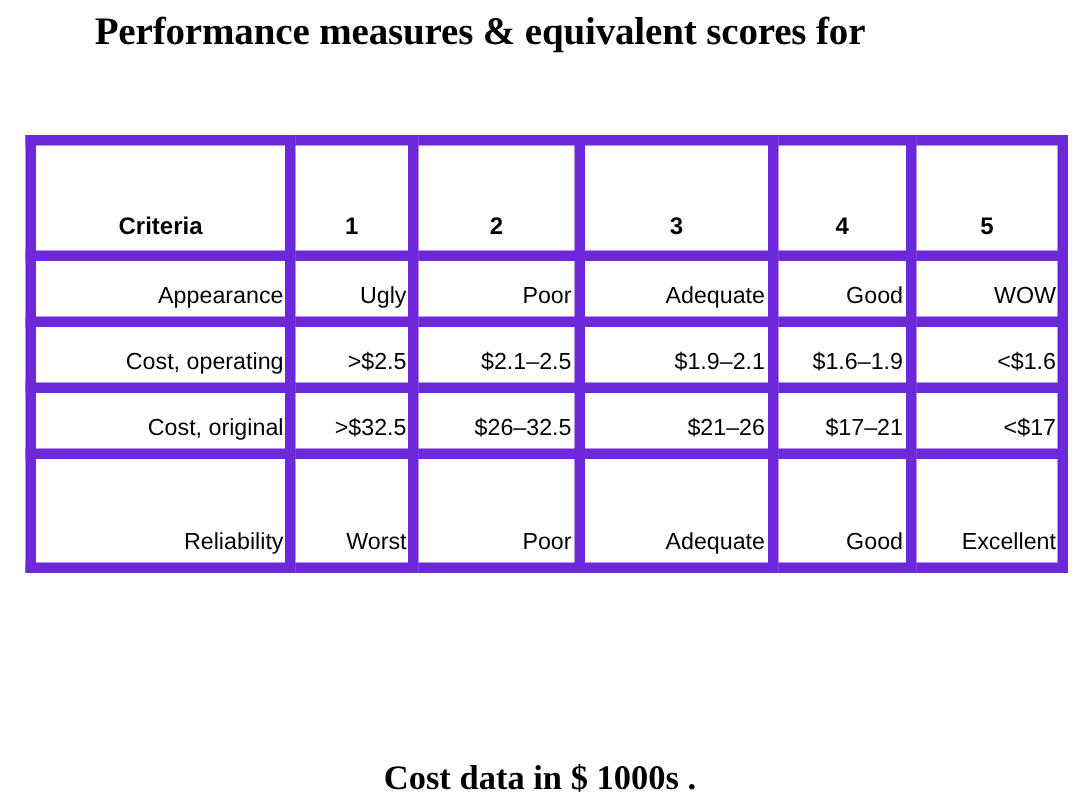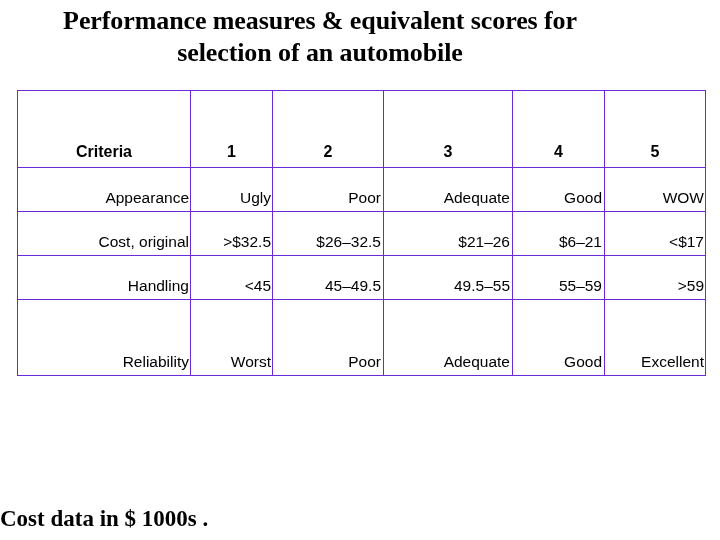--- a/index.html
+++ b/index.html
@@ -39,21 +39,21 @@
     top: 90px;
     width: 688px;
     border-collapse: collapse;
     table-layout: fixed;
     font-family: "Liberation Sans", sans-serif;
     font-size: 15.5px;
     color: #000000;
   }
   #criteria-table td,
   #criteria-table th {
-    border: 1px solid #6d28d9;
+    border: 7px solid #6d28d9;
     padding: 0 2px 4px 2px;
     vertical-align: bottom;
     font-weight: normal;
     overflow: hidden;
     white-space: nowrap;
   }
 
   
   col.c0 { width: 173px; }
   col.c1 { width: 82px; }
@@ -88,33 +88,33 @@
     padding-left: 1px;
     padding-right: 1px;
   }
 
   
   #footer-caption {
     position: absolute;
     left: 0;
     top: 504px;
     width: 720px;
+    text-align: center;
     font-family: "Liberation Serif", serif;
     font-weight: bold;
     font-size: 23px;
     line-height: 30px;
     color: #000000;
   }
 </style>
 </head>
 <body>
 
 <div id="slide-title">
   <span class="tline">Performance measures &amp; equivalent scores for</span>
-  <span class="tline">selection of an automobile</span>
 </div>
 
 <table id="criteria-table">
   <colgroup>
     <col class="c0">
       <col class="c1">
       <col class="c2">
       <col class="c3">
       <col class="c4">
       <col class="c5">
@@ -135,38 +135,38 @@
       <td class="crit">Appearance</td>
       <td class="c1v">Ugly</td>
       <td>Poor</td>
       <td>Adequate</td>
       <td>Good</td>
       <td class="c5v">WOW</td>
     </tr>
 
 
 
+    <tr>
+      <td class="crit">Cost, operating</td>
+      <td class="c1v">&gt;$2.5</td>
+      <td>$2.1–2.5</td>
+      <td>$1.9–2.1</td>
+      <td>$1.6–1.9</td>
+      <td class="c5v">&lt;$1.6</td>
+    </tr>
 
     <tr>
       <td class="crit">Cost, original</td>
       <td class="c1v">&gt;$32.5</td>
       <td>$26–32.5</td>
       <td>$21–26</td>
-      <td>$6–21</td>
+      <td>$17–21</td>
       <td class="c5v">&lt;$17</td>
     </tr>
 
-    <tr>
-      <td class="crit">Handling</td>
-      <td class="c1v">&lt;45</td>
-      <td>45–49.5</td>
-      <td>49.5–55</td>
-      <td>55–59</td>
-      <td class="c5v">&gt;59</td>
-    </tr>
 
     <tr class="tall-row">
       <td class="crit">Reliability</td>
       <td class="c1v">Worst</td>
       <td>Poor</td>
       <td>Adequate</td>
       <td>Good</td>
       <td class="c5v">Excellent</td>
     </tr>
 

